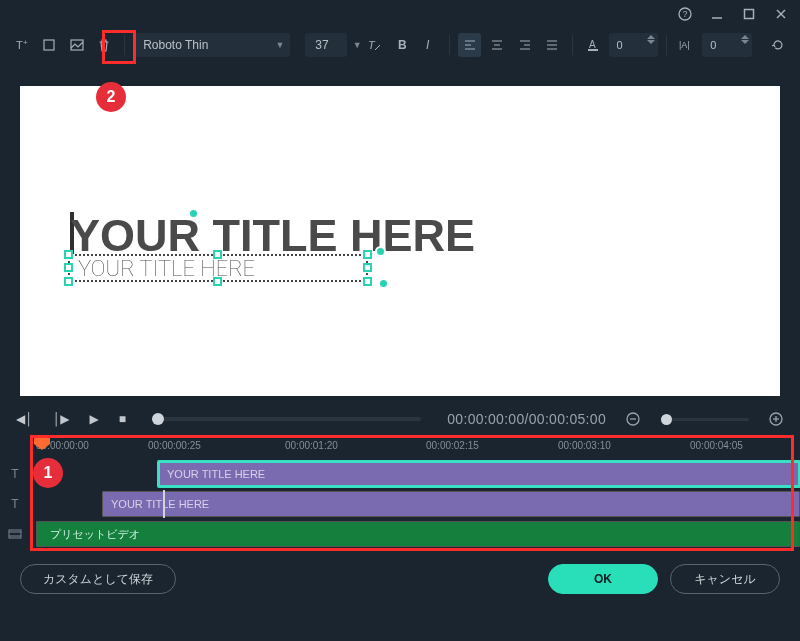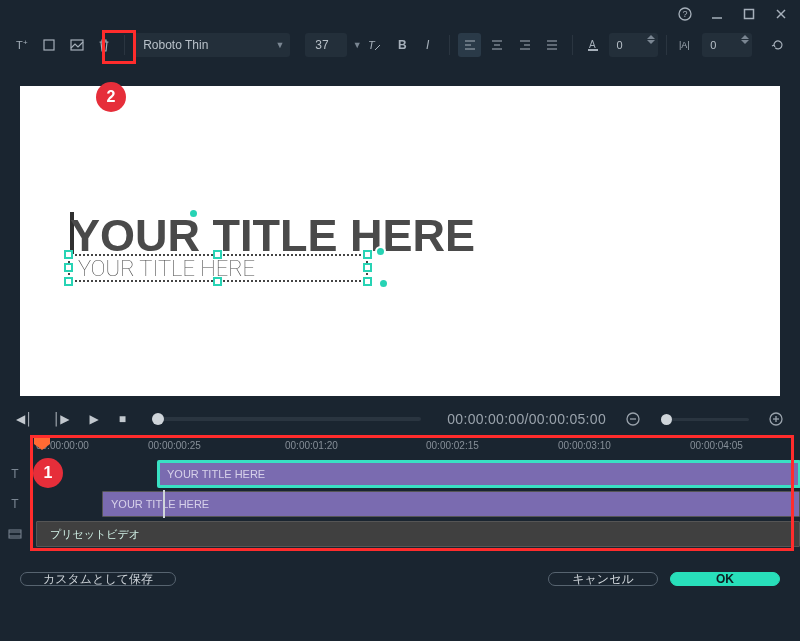--- a/index.html
+++ b/index.html
@@ -182,37 +182,37 @@
     width:30px; display:flex; align-items:center; justify-content:center;
     color:#7a8692;
   }
   .clip {
     height:26px; border:1px solid #555; border-radius:1px;
     display:flex; align-items:center; padding-left:8px;
     font-size:11px; color:#d7d1ea;
     position:relative;
   }
   .clip-purple { background:#7a6bb0; }
-  .clip-green  { background:#404040; color:#d2f3e8;padding-left:13px;}
+  .clip-green  { background:#15803d; color:#d2f3e8;padding-left:13px;}
   .clip-selected {
     outline:2px solid #39e0c3;
     outline-offset:-1px;
     box-shadow: inset 0 0 0 1px #39e0c3;
   }
   .clip-marker {
     position:absolute; top:-2px; bottom:-2px; width:2px; background:#cfd5da;
   }
   .footer {
     height: 58px;
     display:flex; align-items:center;
     padding: 0 20px;
     gap: 12px;
   }
   .btn {
-    height: 14px;
+    height: 30px;
     border-radius: 15px;
     display:flex; align-items:center; justify-content:center;
     font-size:12px; cursor:pointer;
     border:1px solid #576470; color:#cfd5da;
     padding: 0 22px;
   }
   .btn.ok { background:#28dfba; border-color:#28dfba; color:#0e1d22; font-weight:bold; width:110px;}
   .btn.cancel { width:110px;}
   .spacer { flex:1; }
   svg { display:block; }
@@ -451,15 +451,15 @@
       <div class="clip clip-green" style="flex:1;">
         <span>プリセットビデオ</span>
       </div>
     </div>
   </div>
 </div>
 
 <div class="footer">
   <div class="btn">カスタムとして保存</div>
   <div class="spacer"></div>
+  <div class="btn ok">OK</div>
   <div class="btn cancel">キャンセル</div>
-  <div class="btn ok">OK</div>
 </div>
 
 </body></html>

